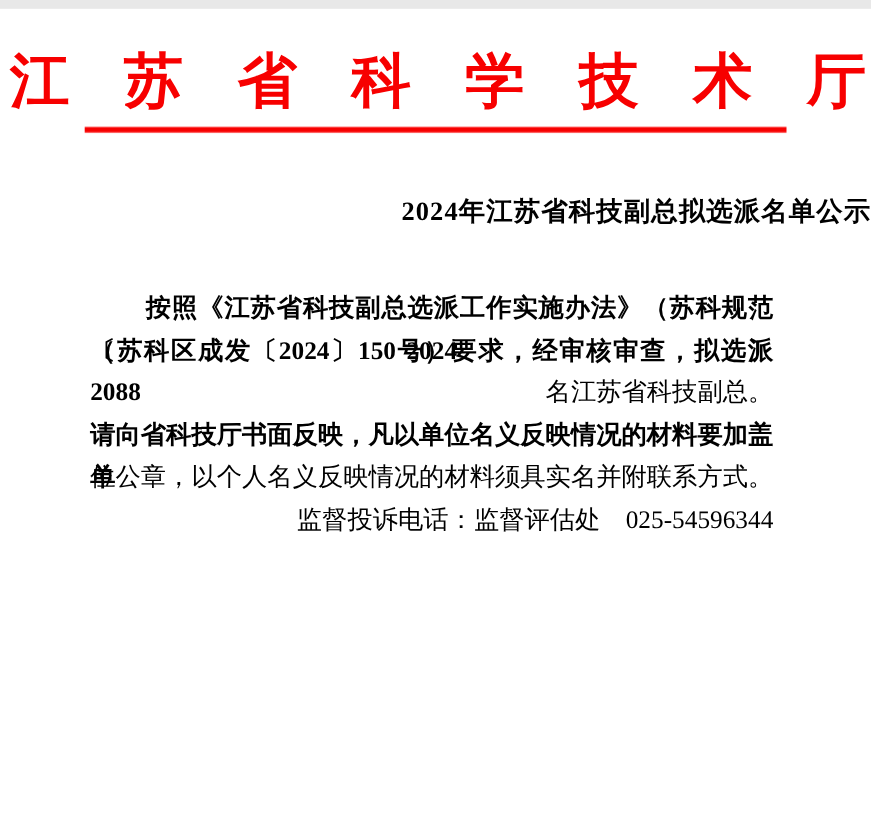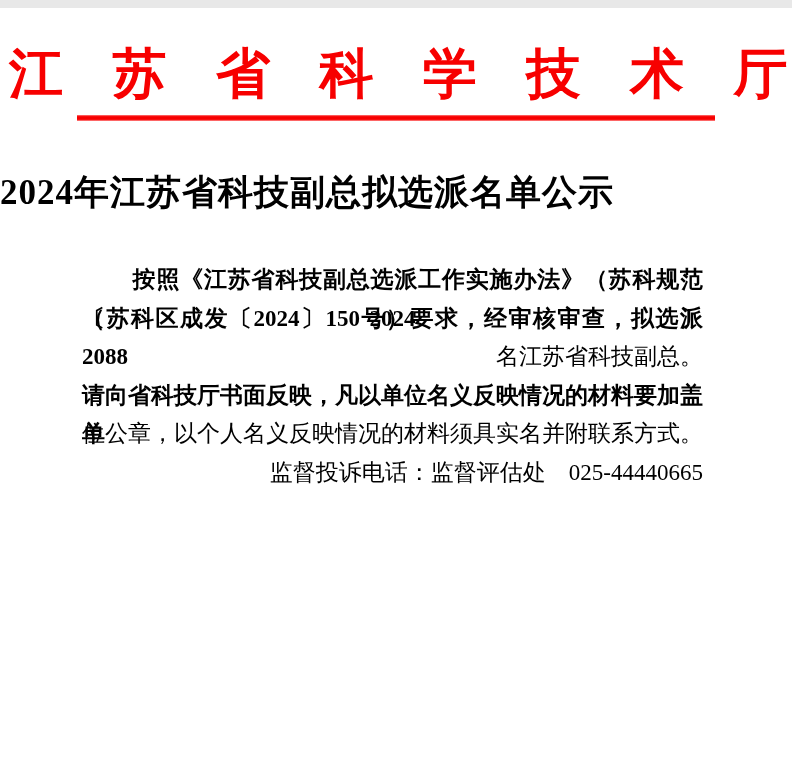--- a/index.html
+++ b/index.html
@@ -37,22 +37,22 @@
     height: 6px;
     background: linear-gradient(to bottom, #ff7d7d 0%, #f70000 28%, #f70000 72%, #ff9090 100%);
   }
 
   
   .doc-title {
     position: absolute;
     top: 167px;
     left: 0;
     right: 0;
-    text-align: left;
-    font-size: 35px;
+    text-align: right;
+    font-size: 24px;
     line-height: 36px;
     font-weight: bold;
     letter-spacing: 1px;
     white-space: nowrap;
   }
 
   
   .body-block {
     position: absolute;
     top: 253px;
@@ -85,17 +85,17 @@
   <div class="red-rule"></div>
 
   <div class="doc-title">2024年江苏省科技副总拟选派名单公示</div>
 
   <div class="body-block">
       <div class="line indent justify">按照《江苏省科技副总选派工作实施办法》（苏科规范〔2024〕</div>
       <div class="line justify">（苏科区成发〔2024〕150号）要求，经审核审查，拟选派2088</div>
       <div class="line">名江苏省科技副总。</div>
       <div class="line justify">请向省科技厅书面反映，凡以单位名义反映情况的材料要加盖单</div>
       <div class="line">位公章，以个人名义反映情况的材料须具实名并附联系方式。</div>
-      <div class="line indent">监督投诉电话：监督评估处　025-44440665</div>
+      <div class="line indent">监督投诉电话：监督评估处　025-54596344</div>
       <div class="line blank"></div>
     </div>
 
 </div>
 
 </body></html>

